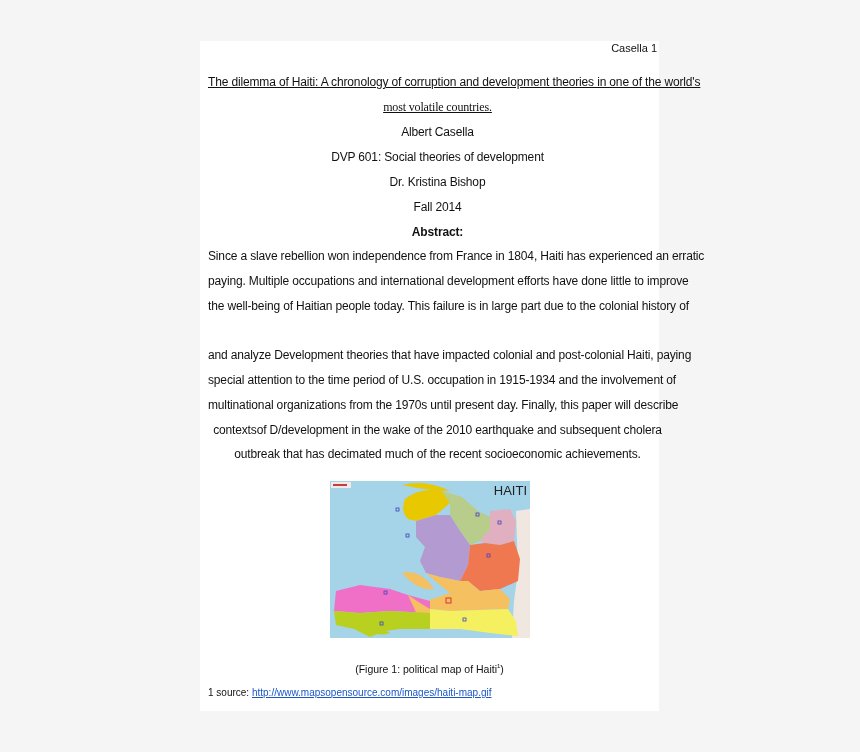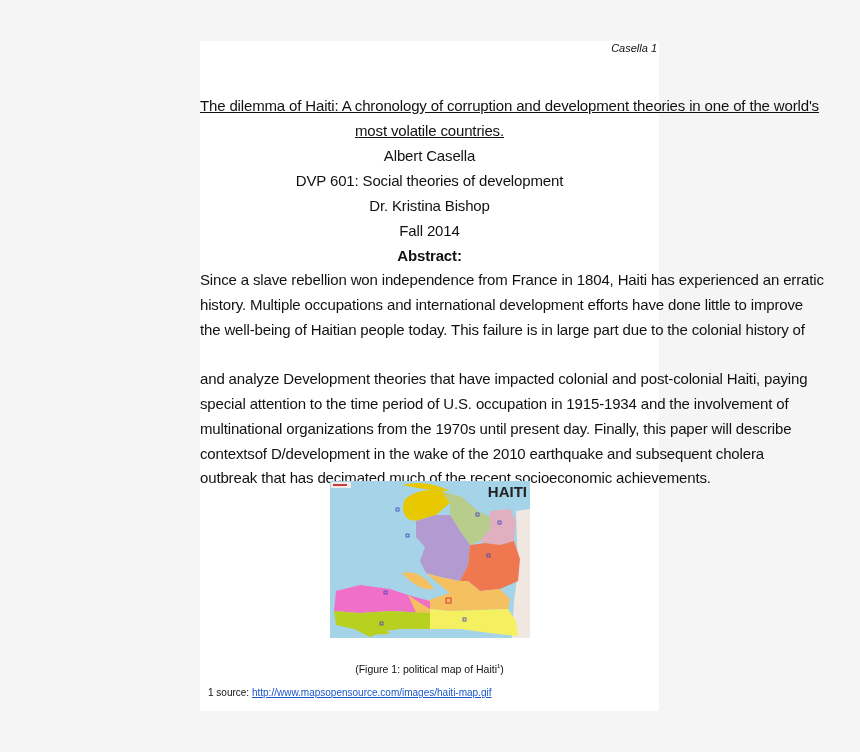--- a/index.html
+++ b/index.html
@@ -12,29 +12,28 @@
     color: #111;
   }
   .page {
     position: absolute;
     left: 200px; top: 41px;
     width: 459px; height: 670px;
     background: #ffffff;
   }
   .header-right {
     position: absolute; right: 2px; top: 0px;
-    font-size: 11px; line-height: 14px; font-style: italic;
+    font-size: 11px; line-height: 14px;
   }
   .line {
-    position: absolute; left: 0; width: 459px;
+    position: absolute; left: 8px; width: 459px;
     text-align: center;
-    font-size: 15px; line-height: 14px;
+    font-size: 12px; line-height: 14px;
     white-space: nowrap;
     letter-spacing: -0.15px;
-    margin-top: 24px;
   }
   .title { text-decoration: underline; }
   .bold { font-weight: bold; }
   .map {
     position: absolute; left: 130px; top: 440px;
     width: 200px; height: 157px;
     background: #a5d3e8;
     overflow: hidden;
   }
   .map svg { display: block; }
@@ -49,29 +48,29 @@
   }
   .footnote a { color: #1a56c9; text-decoration: underline; }
 </style>
 </head>
 <body>
 
 <div class="page">
   <div class="header-right">Casella 1</div>
 
   <div class="line title" style="top:34px;">The dilemma of Haiti: A chronology of corruption and development theories in one of the world's</div>
-  <div class="line title" style="top:59px;">most volatile countries.</div>
+  <div class="line title" style="top:59px;font-family:Liberation Serif, serif;">most volatile countries.</div>
   <div class="line" style="top:84px;">Albert Casella</div>
   <div class="line" style="top:109px;">DVP 601: Social theories of development</div>
   <div class="line" style="top:134px;">Dr. Kristina Bishop</div>
   <div class="line" style="top:159px;">Fall 2014</div>
   <div class="line bold" style="top:184px;">Abstract:</div>
 
   <div class="line" style="top:208px;">Since a slave rebellion won independence from France in 1804, Haiti has experienced an erratic</div>
-  <div class="line" style="top:233px;">history. Multiple occupations and international development efforts have done little to improve</div>
+  <div class="line" style="top:233px;">paying. Multiple occupations and international development efforts have done little to improve</div>
   <div class="line" style="top:258px;">the well-being of Haitian people today. This failure is in large part due to the colonial history of</div>
   <div class="line" style="top:307px;">and analyze Development theories that have impacted colonial and post-colonial Haiti, paying</div>
   <div class="line" style="top:332px;">special attention to the time period of U.S. occupation in 1915-1934 and the involvement of</div>
   <div class="line" style="top:357px;">multinational organizations from the 1970s until present day. Finally, this paper will describe</div>
   <div class="line" style="top:382px;">contextsof D/development in the wake of the 2010 earthquake and subsequent cholera</div>
   <div class="line" style="top:406px;">outbreak that has decimated much of the recent socioeconomic achievements.</div>
 
   <div class="map">
     <svg width="200" height="157" viewBox="0 0 200 157" xmlns="http://www.w3.org/2000/svg">
 
@@ -110,21 +109,21 @@
       <rect x="146" y="32" width="3" height="3" fill="none" stroke="#4040c0" stroke-width="0.8"></rect>
       <rect x="168" y="40" width="3" height="3" fill="none" stroke="#4040c0" stroke-width="0.8"></rect>
       <rect x="76" y="53" width="3" height="3" fill="none" stroke="#4040c0" stroke-width="0.8"></rect>
       <rect x="157" y="73" width="3" height="3" fill="none" stroke="#4040c0" stroke-width="0.8"></rect>
       <rect x="133" y="137" width="3" height="3" fill="none" stroke="#4040c0" stroke-width="0.8"></rect>
       <rect x="50" y="141" width="3" height="3" fill="none" stroke="#4040c0" stroke-width="0.8"></rect>
 
       <rect x="1" y="1" width="20" height="6" fill="#f5e8e8"></rect>
       <rect x="3" y="3" width="14" height="2" fill="#c04040"></rect>
     </svg>
-    <div style="position:absolute; right:3px; top:2px; font-size:15px; font-weight:bold; color:#222; font-family:'Liberation Sans', sans-serif;">HAITI</div>
+    <div style="position:absolute; right:3px; top:2px; font-size:13px; font-weight:normal; color:#222; font-family:'Liberation Sans', sans-serif;">HAITI</div>
   </div>
 
   <div class="caption">
     <span>(Figure 1: political map of Haiti</span><sup>1</sup><span>)</span>
   </div>
 
   <div class="footnote">
     <span>1 source: </span><a>http://www.mapsopensource.com/images/haiti-map.gif</a>
   </div>
 </div>

